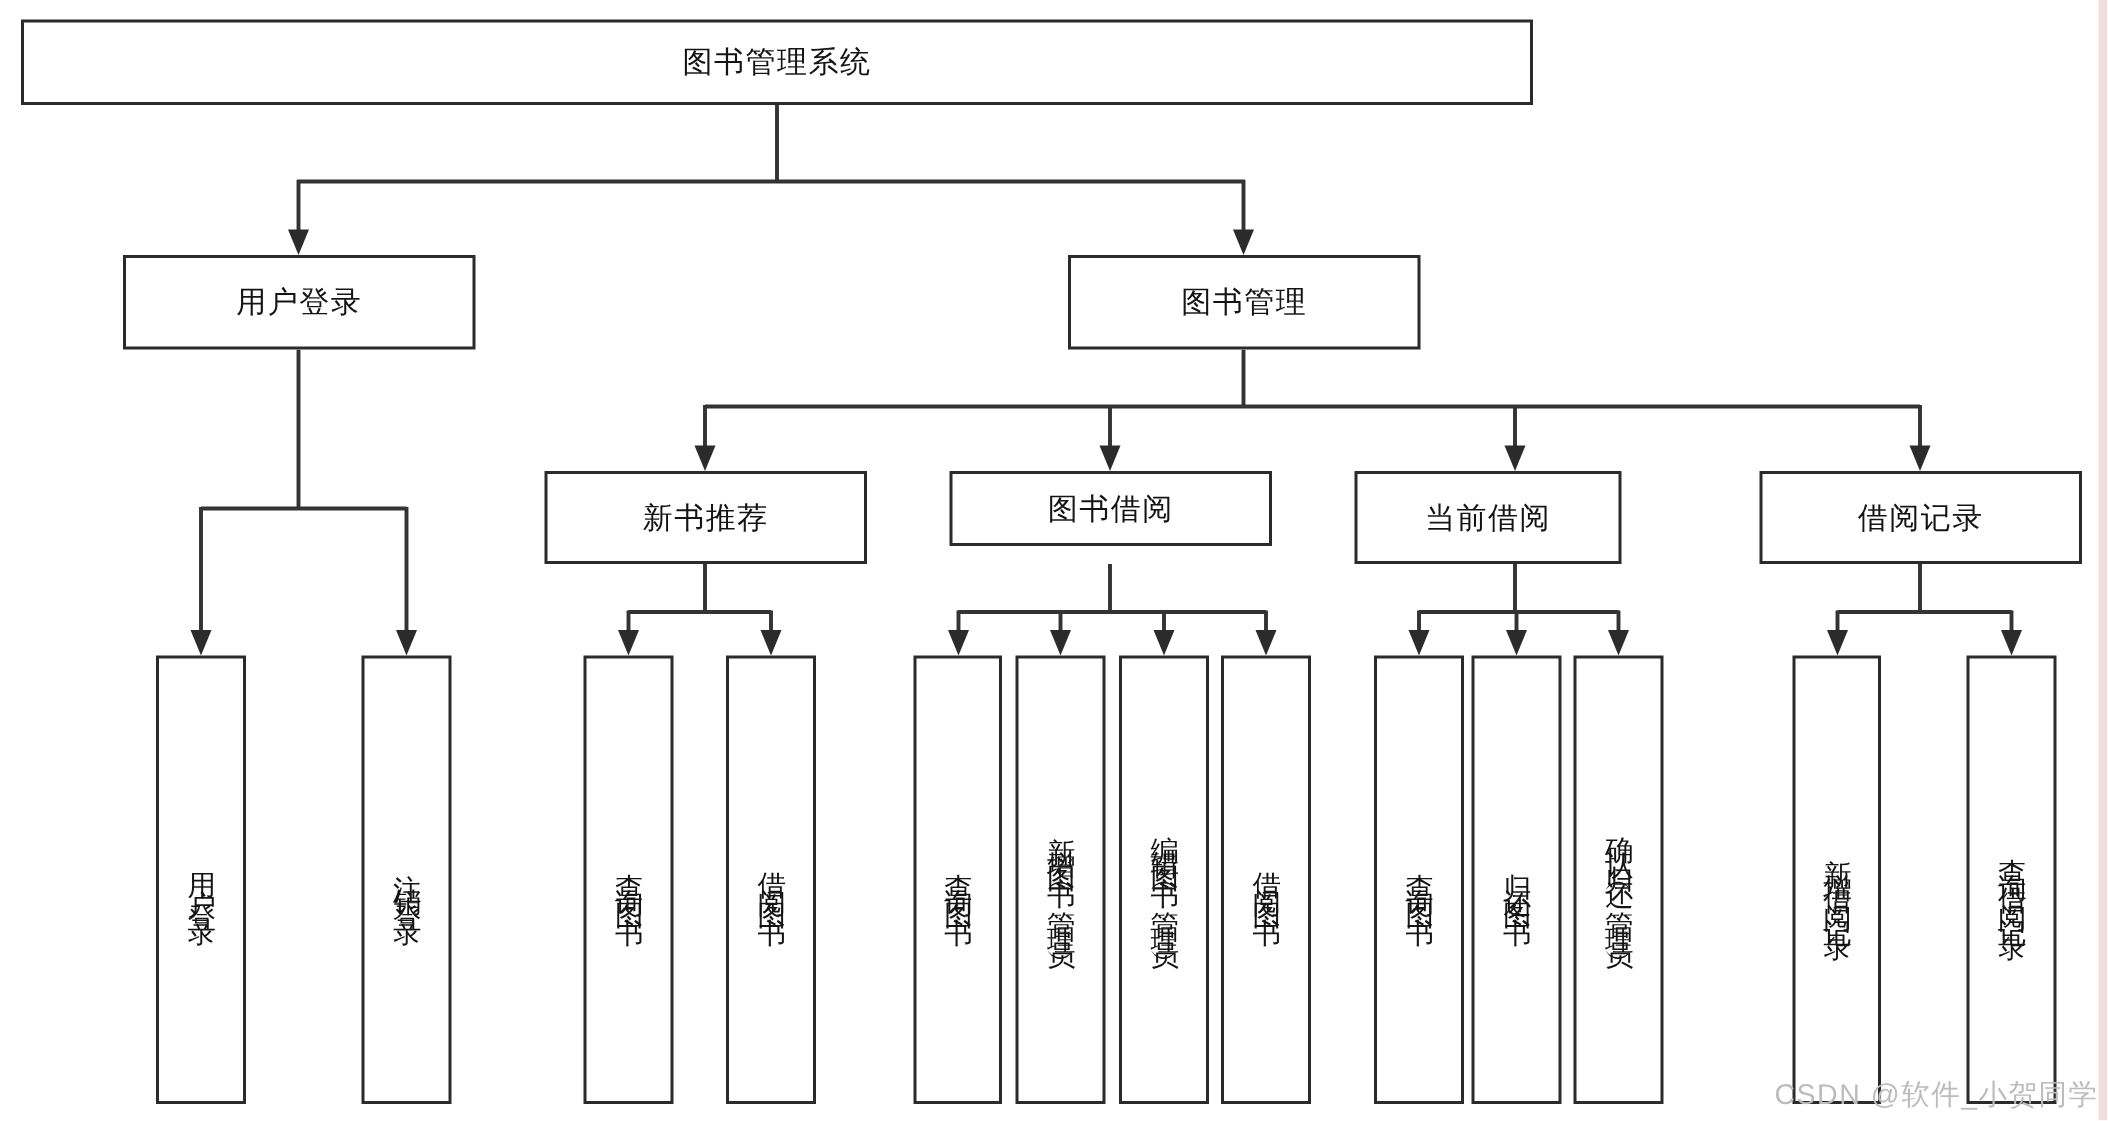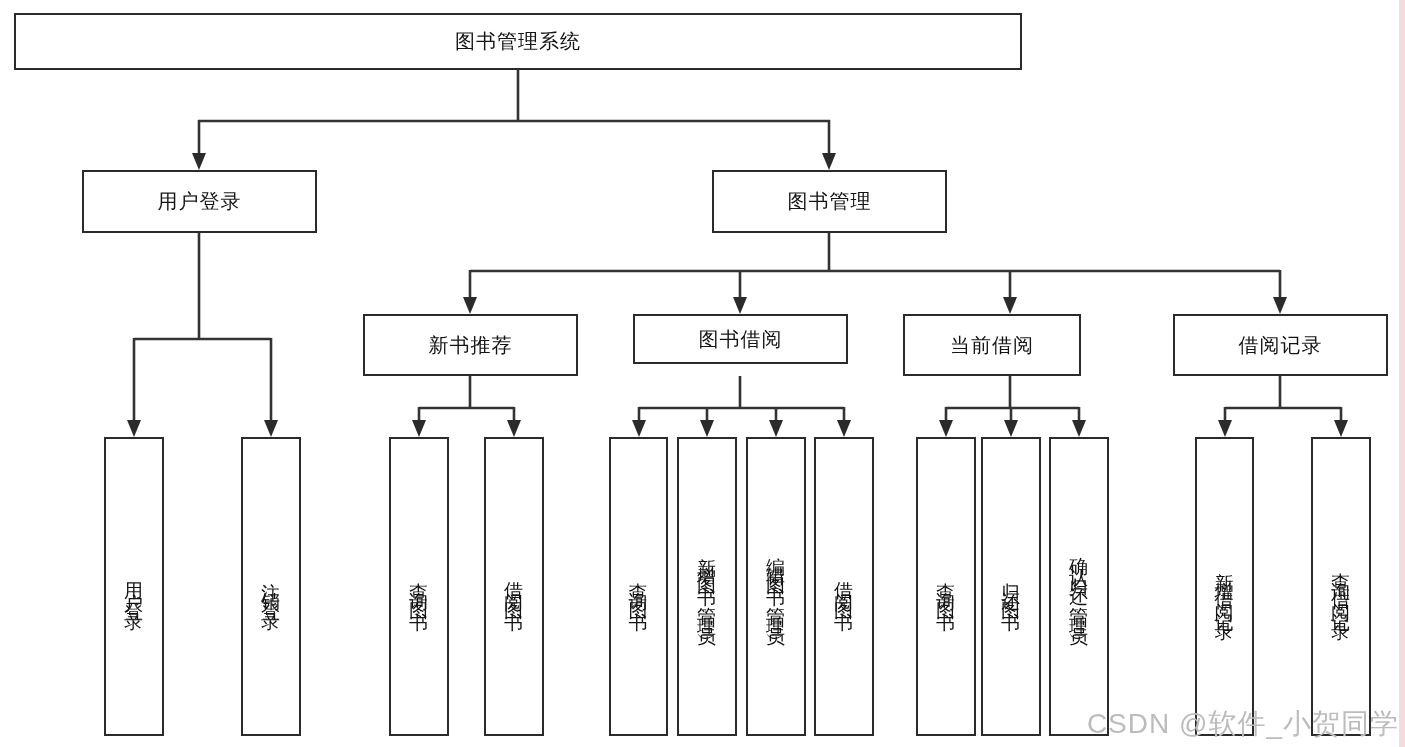--- a/index.html
+++ b/index.html
@@ -32,21 +32,21 @@
   .node.v span{
     writing-mode:vertical-rl;
     text-orientation:mixed;
     font-size:19px;
     letter-spacing:10px;
     line-height:1;
   }
   .watermark{
     position:absolute;
     right:6px;bottom:4px;
-    font-size:28px;
+    font-size:19px;
     color:var(--wm);
     letter-spacing:1px;
     white-space:nowrap;
   }
   .edge-strip{
     position:absolute;
     right:0;top:0;width:6px;height:747px;
     background:var(--strip);
   }
 </style>

